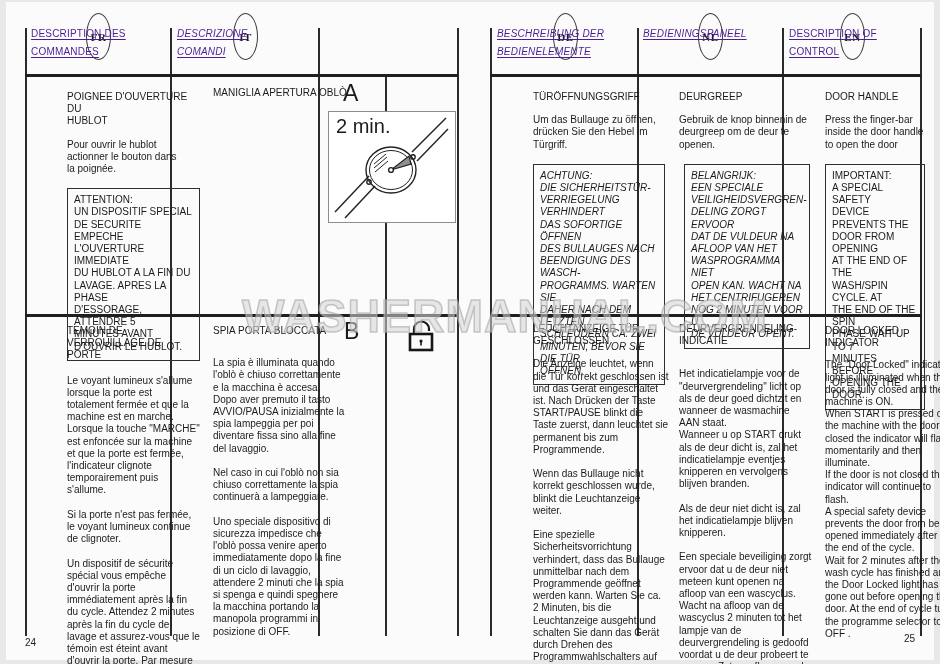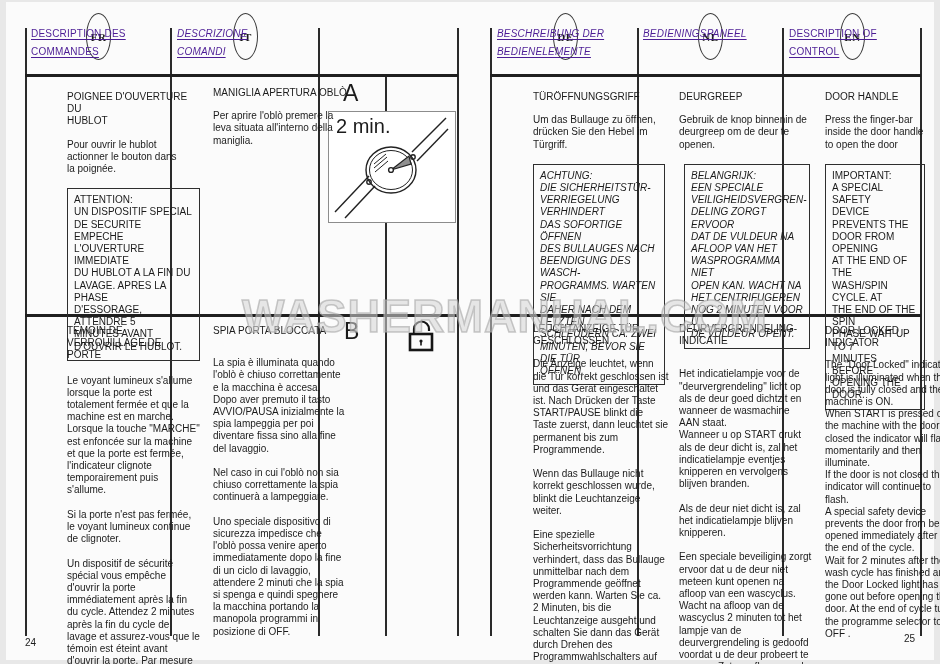--- a/index.html
+++ b/index.html
@@ -84,21 +84,20 @@
 DE SECURITE EMPECHE
 L'OUVERTURE IMMEDIATE
 DU HUBLOT A LA FIN DU
 LAVAGE. APRES LA PHASE
 D'ESSORAGE, ATTENDRE 5
 MINUTES AVANT
 D'OUVRIR LE HUBLOT.</div>
 </div>
 <div class="tcol it" style="left:177px;top:87px;width:134px">
   <p class="sub" style="font-style:normal">MANIGLIA APERTURA OBLÒ</p>
-  <p class="bodytext" style="font-style:normal">Per aprire l'oblò premere la leva situata all'interno della maniglia.</p>
 </div>
 <div class="tcol" style="left:497px;top:91px;width:132px">
   <p class="sub">TÜRÖFFNUNGSGRIFF</p>
   <p class="bodytext">Um das Bullauge zu öffnen, drücken Sie den Hebel im Türgriff.</p>
   <div class="notebox it">ACHTUNG:
 DIE SICHERHEITSTÜR-
 VERRIEGELUNG VERHINDERT
 DAS SOFORTIGE ÖFFNEN
 DES BULLAUGES NACH
 BEENDIGUNG DES WASCH-

